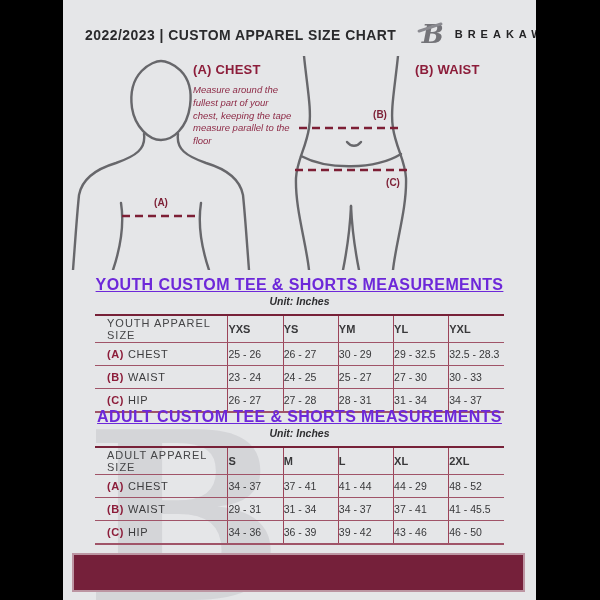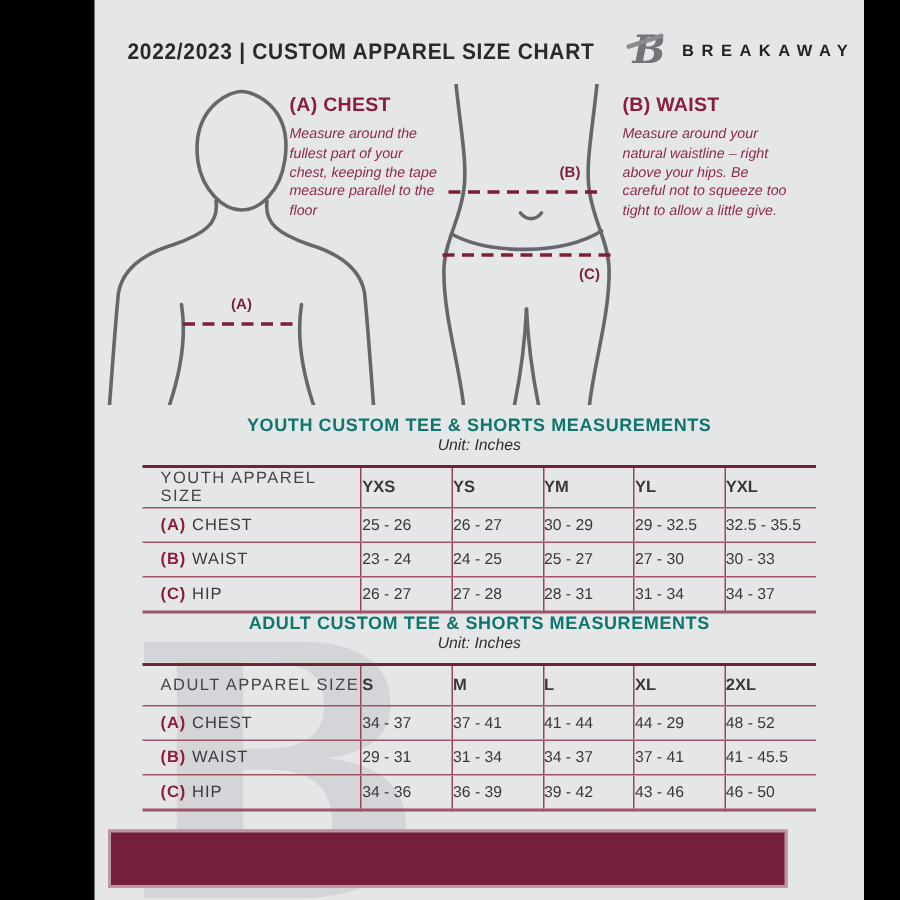--- a/index.html
+++ b/index.html
@@ -1,21 +1,21 @@
 <!DOCTYPE html>
 <html><head>
 <meta charset="utf-8">
 <style>
   html,body{margin:0;padding:0;}
   body{
     width:600px;height:600px;position:relative;background:#000;
     font-family:"Liberation Sans", sans-serif;overflow:hidden;
   }
   .page{
-    position:absolute;left:63px;top:0;width:513px;height:600px;
+    position:absolute;left:63px;top:0;width:473px;height:600px;
     background:#e5e6e8;overflow:hidden;
   }
   
   .doc-header{
     position:absolute;top:20px;left:22px;right:13px;height:28px;
     display:flex;justify-content:space-between;align-items:center;
   }
   .doc-title{
     font-weight:bold;font-size:15px;color:#2a2a2c;letter-spacing:.5px;
     transform:scaleX(.93);transform-origin:left center;white-space:nowrap;
@@ -42,22 +42,22 @@
   .fig{position:absolute;z-index:0;}
   .fig-torso{left:4px;top:56px;width:188px;height:214px;}
   .fig-lower{left:218px;top:56px;width:140px;height:214px;}
   .fig path{fill:none;stroke:#67676b;stroke-width:2.4;stroke-linecap:round;}
   .fig .dash{stroke:#7d1f35;stroke-width:2.4;stroke-dasharray:8 5;}
   .fig text{font-family:"Liberation Sans",sans-serif;font-size:10px;font-weight:bold;fill:#7d1f35;}
   
   .section{position:absolute;left:0;right:0;z-index:1;}
   .sec-youth{top:276px;}
   .sec-adult{top:408px;}
-  .sec-title{text-align:center;font-weight:bold;font-size:12px;color:#0f766e;letter-spacing:.4px;margin:0;}
-  .sec-unit{text-align:center;font-style:italic;font-size:10.5px;color:#2e2e30;margin:1px 0 0 0;}
+  .sec-title{text-align:center;font-weight:bold;font-size:16px;color:#6d28d9;letter-spacing:.4px;margin:0;text-decoration:underline;}
+  .sec-unit{text-align:center;font-style:italic;font-size:10.5px;color:#2e2e30;margin:1px 0 0 0;font-weight:bold;}
   .table-wrap{margin:7px 32px 0 32px;}
   table.size-table{width:100%;border-collapse:collapse;table-layout:fixed;
     border-top:2px solid #772138;border-bottom:2px solid #a05468;}
   .size-table col.c-label{width:32.5%;}
   .size-table col.c-size{width:13.5%;}
   .size-table th,.size-table td{
     border-left:1.5px solid #9c4459;text-align:left;vertical-align:middle;
     color:#38383a;padding:0;
   }
   .size-table th:first-child,.size-table td:first-child{border-left:none;}
@@ -117,21 +117,20 @@
     <line class="dash" x1="14" y1="114" x2="126" y2="114"></line>
     <text x="112" y="130" text-anchor="middle">(C)</text>
   </svg>
 
   <div class="inst inst-a">
     <h3>(A) CHEST</h3>
     <p>Measure around the fullest part of your chest, keeping the tape measure parallel to the floor</p>
   </div>
   <div class="inst inst-b">
     <h3>(B) WAIST</h3>
-    <p>Measure around your natural waistline – right above your hips. Be careful not to squeeze too tight to allow a little give.</p>
   </div>
   <div class="inst inst-c">
   </div>
 
   <div class="watermark">B</div>
 
   <div class="section sec-youth">
     <p class="sec-title">YOUTH CUSTOM TEE &amp; SHORTS MEASUREMENTS</p>
     <p class="sec-unit">Unit: Inches</p>
     <div class="table-wrap">
@@ -154,21 +153,21 @@
             <th>YXL</th>
           </tr>
         </thead>
         <tbody>
           <tr>
             <td class="label-cell"><span class="rl-prefix">(A)</span><span>CHEST</span></td>
             <td>25 - 26</td>
             <td>26 - 27</td>
             <td>30 - 29</td>
             <td>29 - 32.5</td>
-            <td>32.5 - 35.5</td>
+            <td>32.5 - 28.3</td>
           </tr>
           <tr>
             <td class="label-cell"><span class="rl-prefix">(B)</span><span>WAIST</span></td>
             <td>23 - 24</td>
             <td>24 - 25</td>
             <td>25 - 27</td>
             <td>27 - 30</td>
             <td>30 - 33</td>
           </tr>
           <tr>

